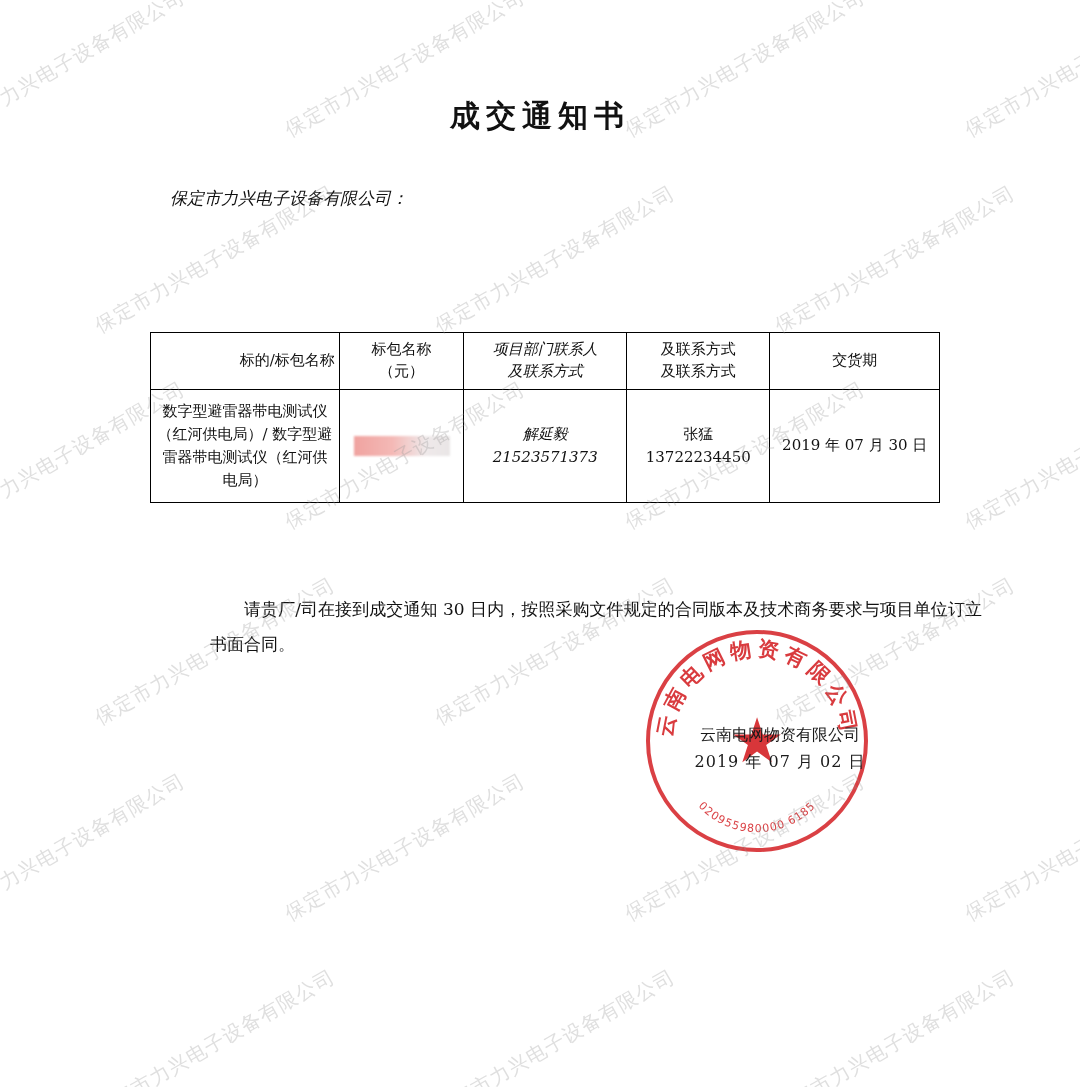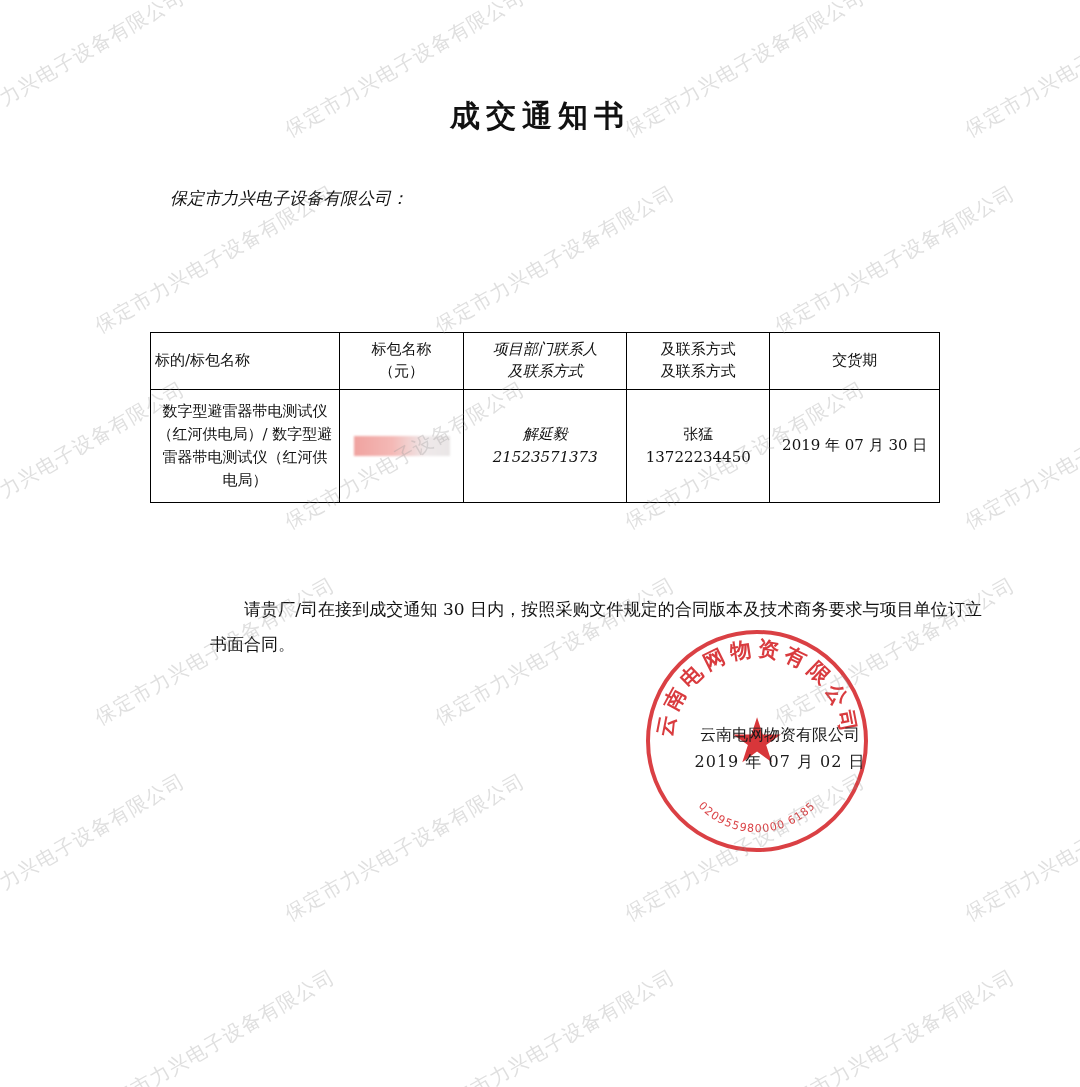--- a/index.html
+++ b/index.html
@@ -194,21 +194,21 @@
 <div id="document">
 
   <div class="doc-title">成交通知书</div>
 
   <div class="addressee">保定市力兴电子设备有限公司：</div>
 
 
   <table class="award-table">
     <thead>
       <tr>
-        <td class="col-name" style="text-align:left;padding-left:4px;">
+        <td class="col-name" style="text-align:right;padding-left:4px;">
           <span>标的/标包名称</span>
         </td>
         <td class="col-amount">
           <span>标包名称</span><br>
           <span>（元）</span>
         </td>
         <td class="col-buyer">
           <span>项目部门联系人</span><br>
           <span>及联系方式</span>
         </td>

